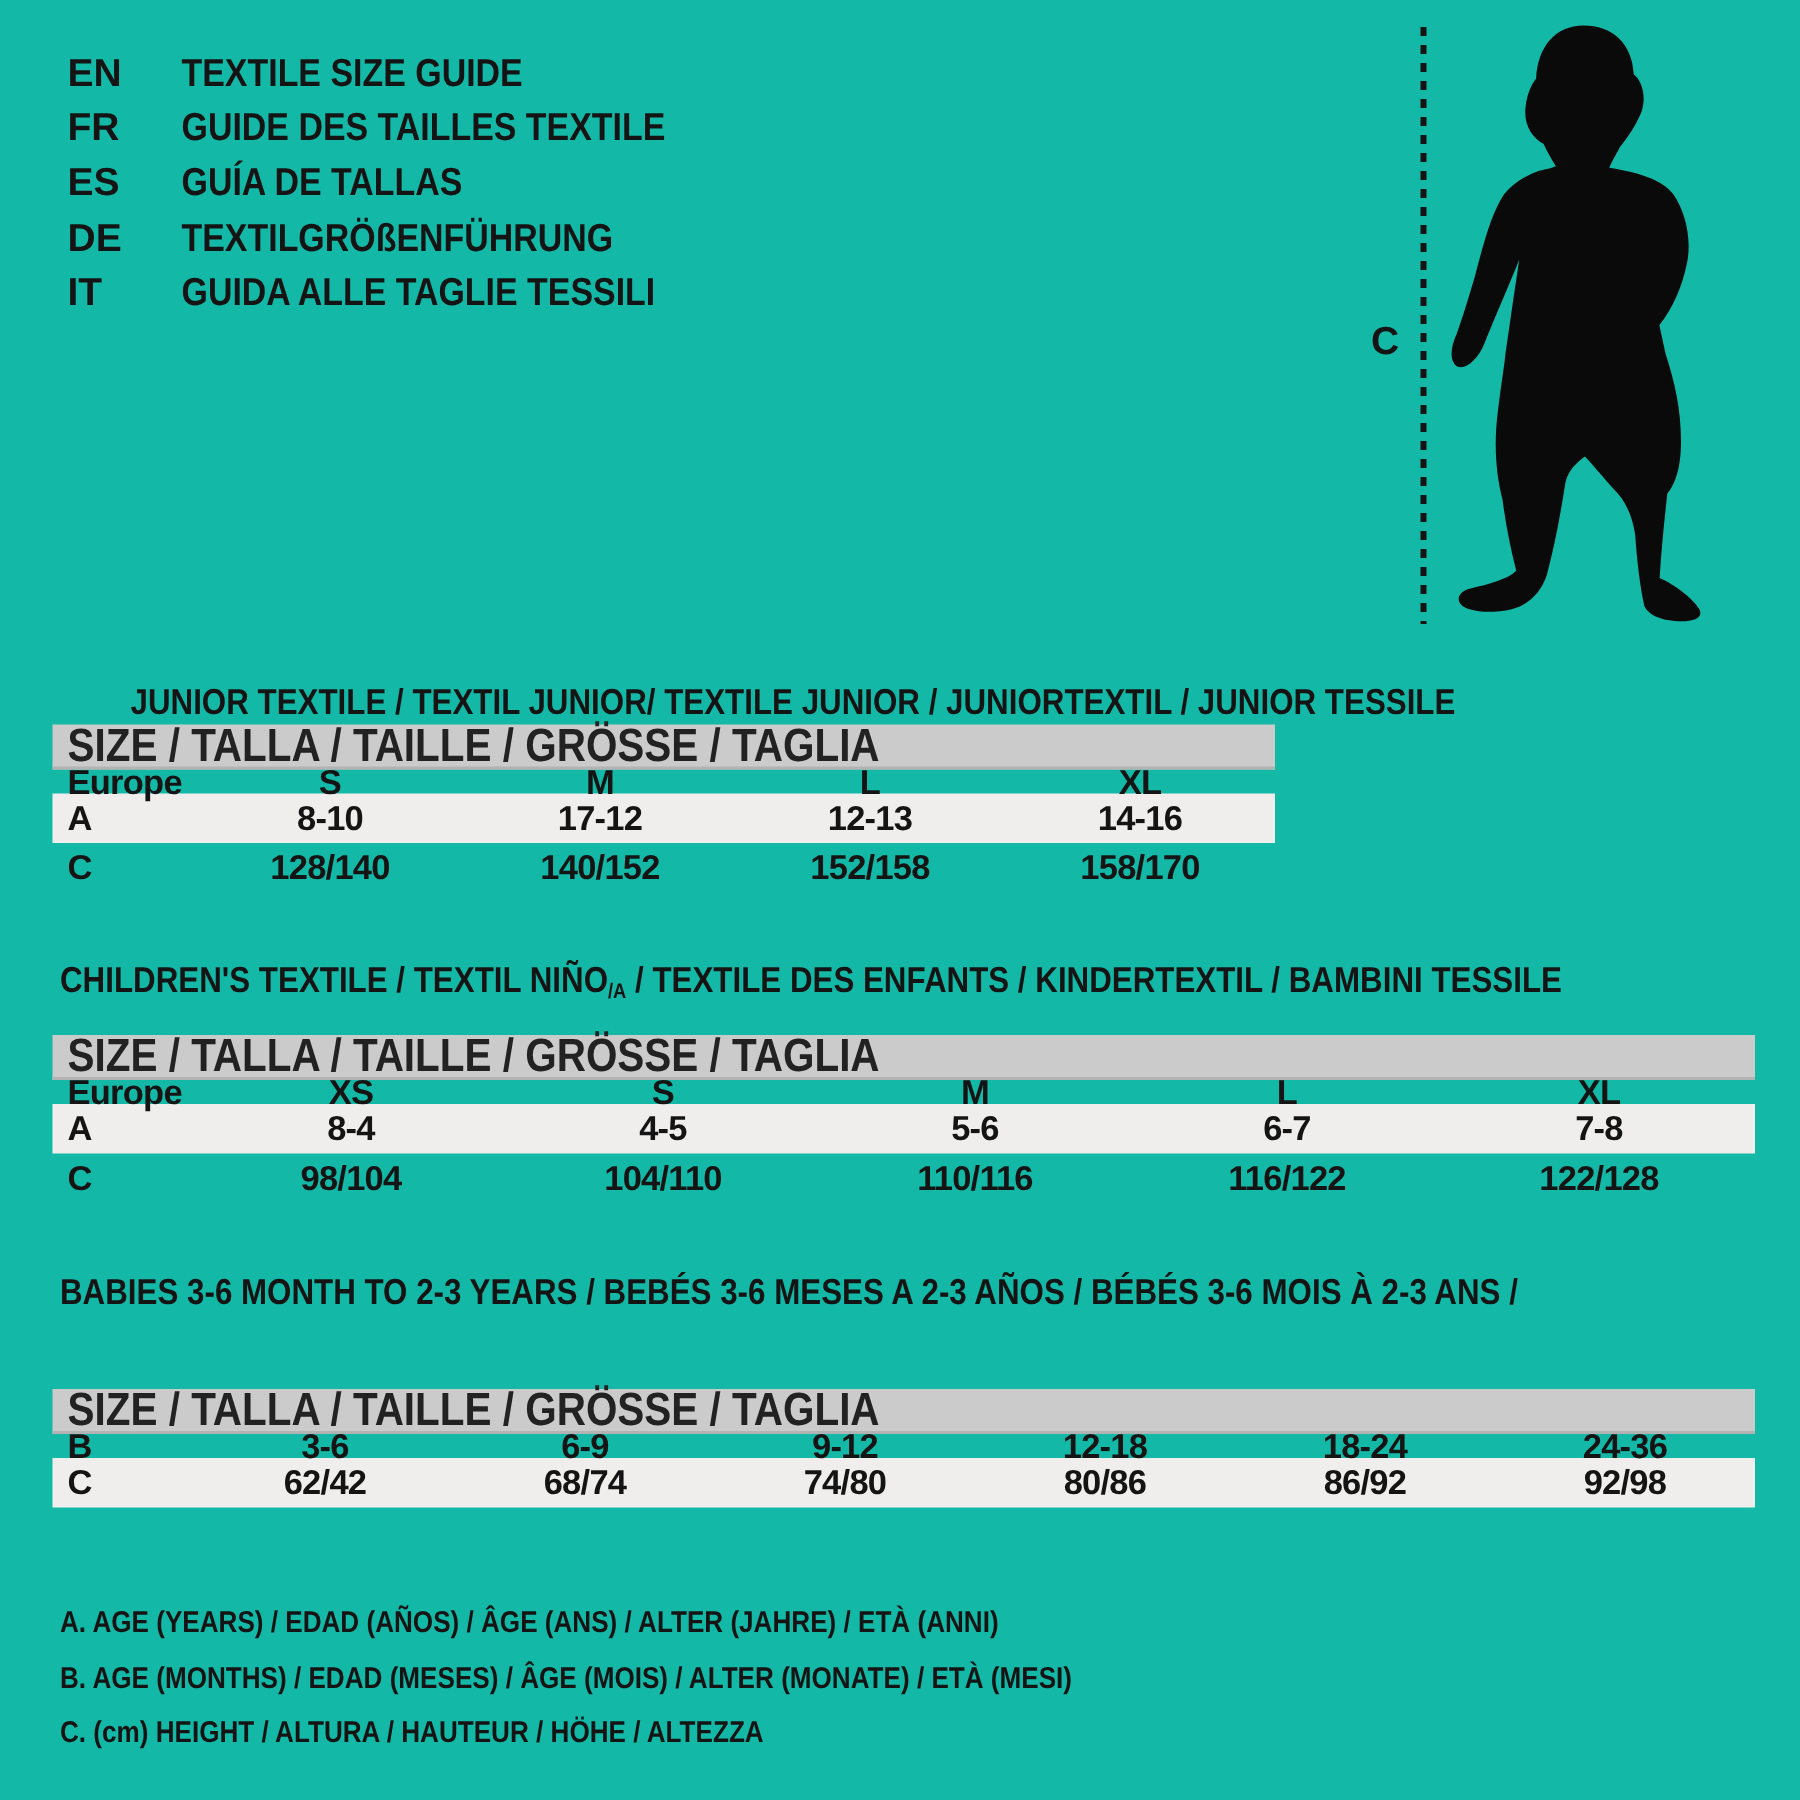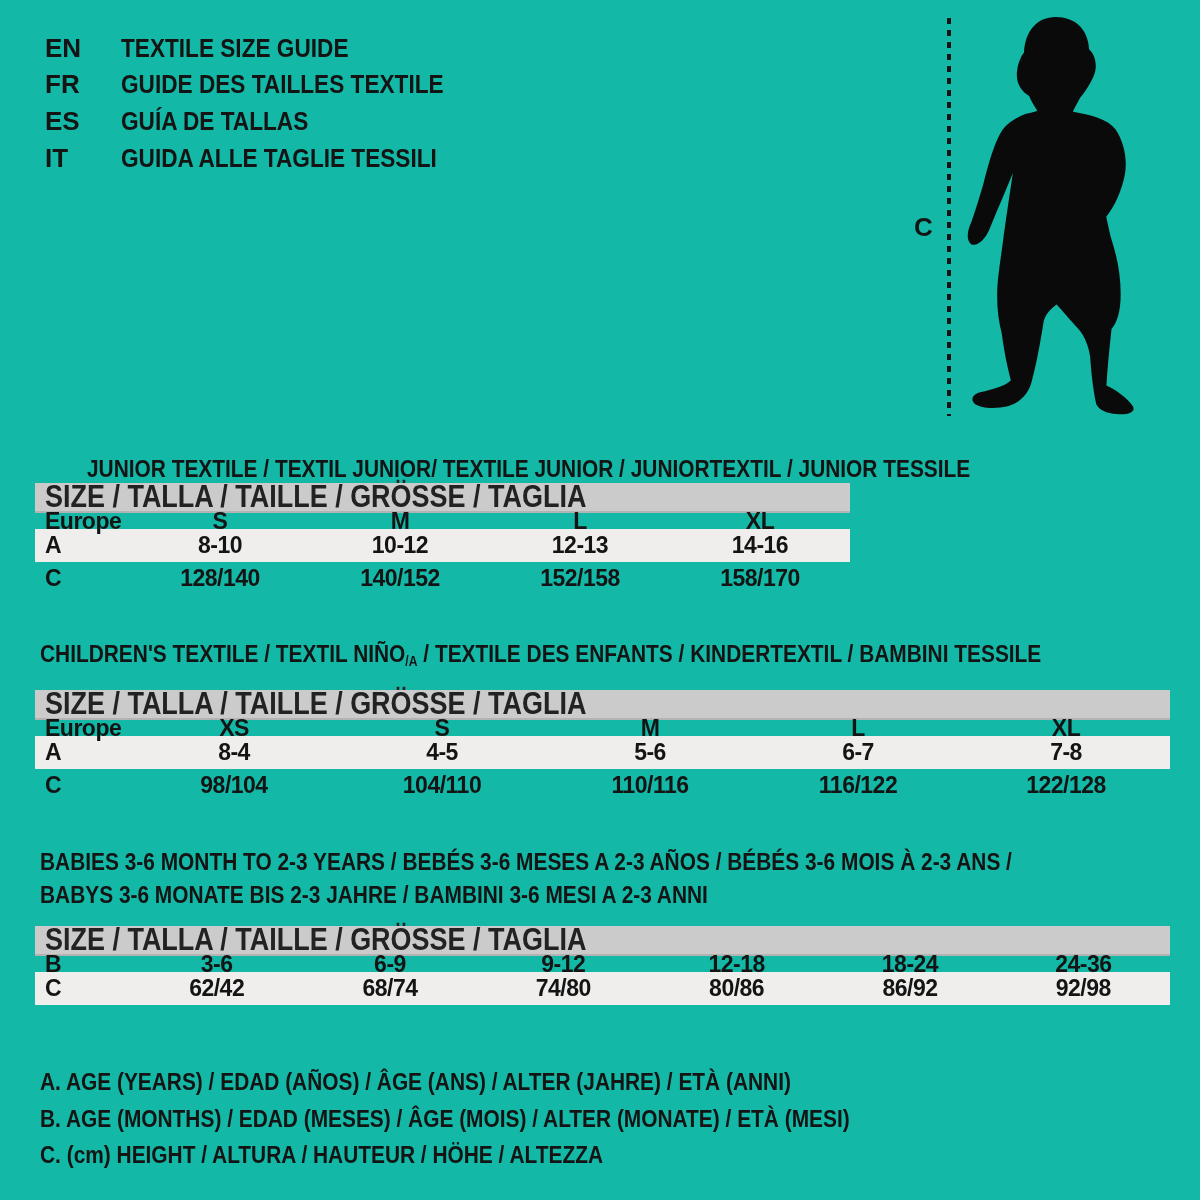--- a/index.html
+++ b/index.html
@@ -28,39 +28,43 @@
   .tbl{position:absolute;}
   .band{height:30px;background:#cbcbcb;border-bottom:2px solid #b3b3b3;display:flex;
     align-items:center;padding-left:10px;box-sizing:border-box;font-weight:bold;font-size:31px;color:#222;}
   .trow{display:flex;align-items:center;height:33px;font-weight:bold;font-size:23px;}
   .trow.first{height:16px;}
   .trow .lbl{width:95px;padding-left:10px;box-sizing:border-box;letter-spacing:-0.5px;}
   .trow .cell{flex:1;text-align:center;letter-spacing:-0.5px;}
   .alt{background:#efeeec;}
 
   
-  .legend-line{position:absolute;left:40px;font-weight:bold;font-size:24px;line-height:26px;}
+  .legend-line{position:absolute;left:40px;font-weight:bold;font-size:20px;line-height:26px;}
 </style>
 </head>
 <body>
 
 <div class="canvas">
 
   <div class="langs">
     <div class="lang-row">
       <span class="lang-code">EN</span>
       <span class="cond">TEXTILE SIZE GUIDE</span>
     </div>
     <div class="lang-row">
       <span class="lang-code">FR</span>
       <span class="cond">GUIDE DES TAILLES TEXTILE</span>
     </div>
     <div class="lang-row">
       <span class="lang-code">ES</span>
       <span class="cond">GUÍA DE TALLAS</span>
+    </div>
+    <div class="lang-row">
+      <span class="lang-code">DE</span>
+      <span class="cond">TEXTILGRÖßENFÜHRUNG</span>
     </div>
     <div class="lang-row">
       <span class="lang-code">IT</span>
       <span class="cond">GUIDA ALLE TAGLIE TESSILI</span>
     </div>
   </div>
 
   <div class="c-label">C</div>
   <div class="dashline"></div>
   <svg class="baby-svg" viewBox="0 0 175 410" preserveAspectRatio="none">
@@ -120,21 +124,21 @@
     <div class="trow first">
       <span class="lbl">Europe</span>
       <span class="cell">S</span>
       <span class="cell">M</span>
       <span class="cell">L</span>
       <span class="cell">XL</span>
     </div>
     <div class="trow alt">
       <span class="lbl">A</span>
       <span class="cell">8-10</span>
-      <span class="cell">10-12</span>
+      <span class="cell">17-12</span>
       <span class="cell">12-13</span>
       <span class="cell">14-16</span>
     </div>
     <div class="trow">
       <span class="lbl">C</span>
       <span class="cell">128/140</span>
       <span class="cell">140/152</span>
       <span class="cell">152/158</span>
       <span class="cell">158/170</span>
     </div>
@@ -168,23 +172,20 @@
       <span class="cell">98/104</span>
       <span class="cell">104/110</span>
       <span class="cell">110/116</span>
       <span class="cell">116/122</span>
       <span class="cell">122/128</span>
     </div>
   </div>
 
   <div class="sec-title" style="left:40px;top:849px;">
     <span class="cond">BABIES 3-6 MONTH TO 2-3 YEARS / BEBÉS 3-6 MESES A 2-3 AÑOS / BÉBÉS 3-6 MOIS À 2-3 ANS /</span>
-  </div>
-  <div class="sec-title" style="left:40px;top:882px;">
-    <span class="cond">BABYS 3-6 MONATE BIS 2-3 JAHRE / BAMBINI 3-6 MESI A 2-3 ANNI</span>
   </div>
   <div class="tbl" style="left:35px;top:926px;width:1135px;">
     <div class="band">
       <span class="cond">SIZE / TALLA / TAILLE / GRÖSSE / TAGLIA</span>
     </div>
     <div class="trow first">
       <span class="lbl">B</span>
       <span class="cell">3-6</span>
       <span class="cell">6-9</span>
       <span class="cell">9-12</span>

